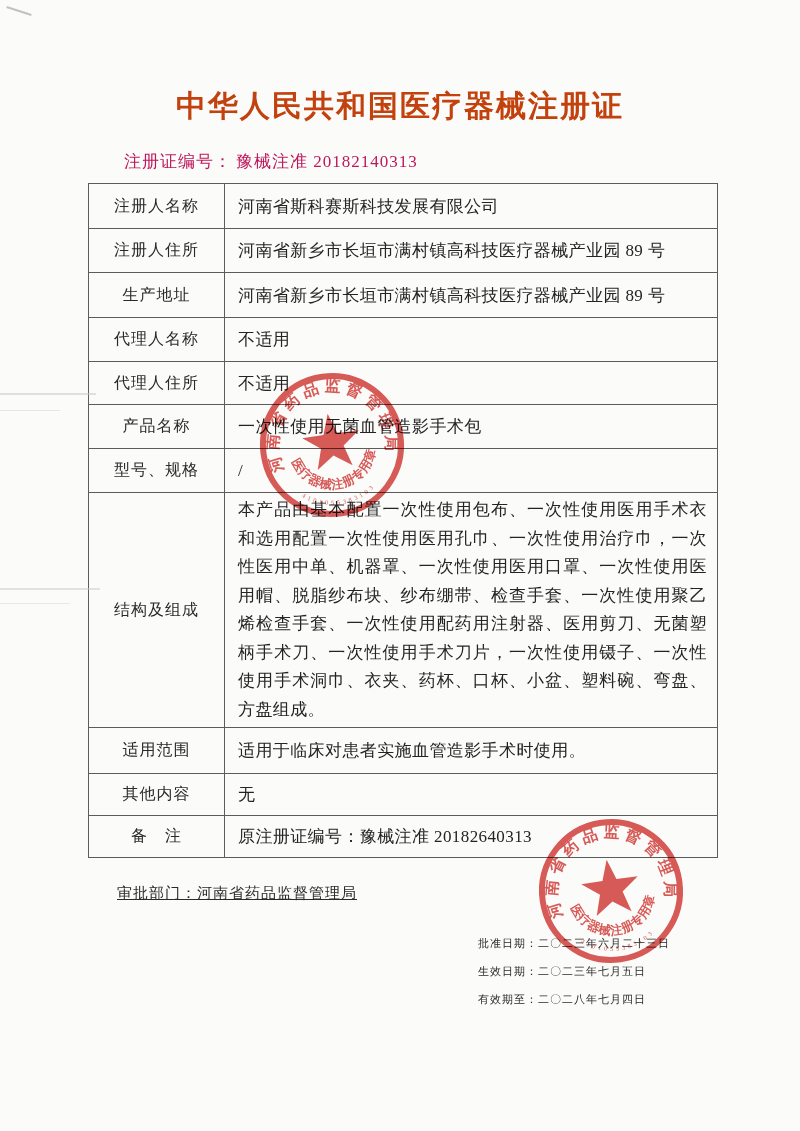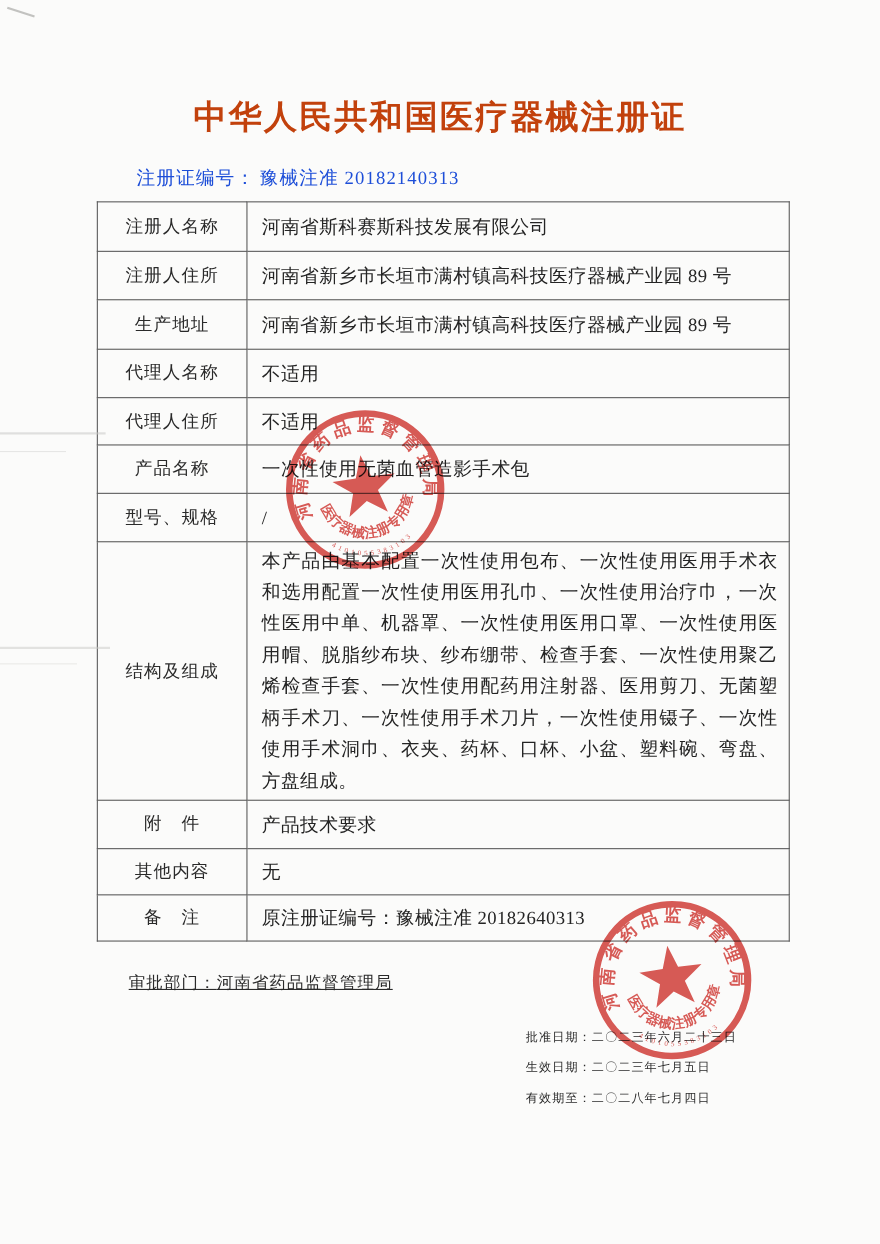--- a/index.html
+++ b/index.html
@@ -14,21 +14,21 @@
   .page { position: absolute; inset: 0; }
 
   .doc-title {
     position: absolute; top: 86px; left: 0; width: 100%;
     text-align: center;
     font-size: 30px; font-weight: 700; letter-spacing: 2px;
     color: #c2410c;
   }
   .cert-line {
     position: absolute; top: 150px; left: 124px;
-    font-size: 17px; letter-spacing: 1px; color: #1d4ed8;
+    font-size: 17px; letter-spacing: 1px; color: #be185d;
   }
   .cert-line .num { margin-left: 4px; }
 
   table.reg-table {
     position: absolute; top: 183px; left: 88px;
     width: 630px; border-collapse: collapse; table-layout: fixed;
   }
   .reg-table td { border: 1px solid #5c5c5c; vertical-align: middle; }
   .reg-table td.lbl {
     width: 111px; text-align: center;
@@ -115,23 +115,23 @@
         <td class="val">一次性使用无菌血管造影手术包</td>
       </tr>
       <tr class="h44">
         <td class="lbl">型号、规格</td>
         <td class="val">/</td>
       </tr>
       <tr class="h209">
         <td class="lbl">结构及组成</td>
         <td class="val longtext">本产品由基本配置一次性使用包布、一次性使用医用手术衣和选用配置一次性使用医用孔巾、一次性使用治疗巾，一次性医用中单、机器罩、一次性使用医用口罩、一次性使用医用帽、脱脂纱布块、纱布绷带、检查手套、一次性使用聚乙烯检查手套、一次性使用配药用注射器、医用剪刀、无菌塑柄手术刀、一次性使用手术刀片，一次性使用镊子、一次性使用手术洞巾、衣夹、药杯、口杯、小盆、塑料碗、弯盘、方盘组成。</td>
       </tr>
-      <tr class="h44">
-        <td class="lbl">附　件</td>
-        <td class="val">产品技术要求</td>
+      <tr class="h46">
+        <td class="lbl">适用范围</td>
+        <td class="val">适用于临床对患者实施血管造影手术时使用。</td>
       </tr>
       <tr class="h42">
         <td class="lbl">其他内容</td>
         <td class="val">无</td>
       </tr>
       <tr class="h42">
         <td class="lbl">备　注</td>
         <td class="val">原注册证编号：豫械注准 20182640313</td>
       </tr>
     </tbody>

